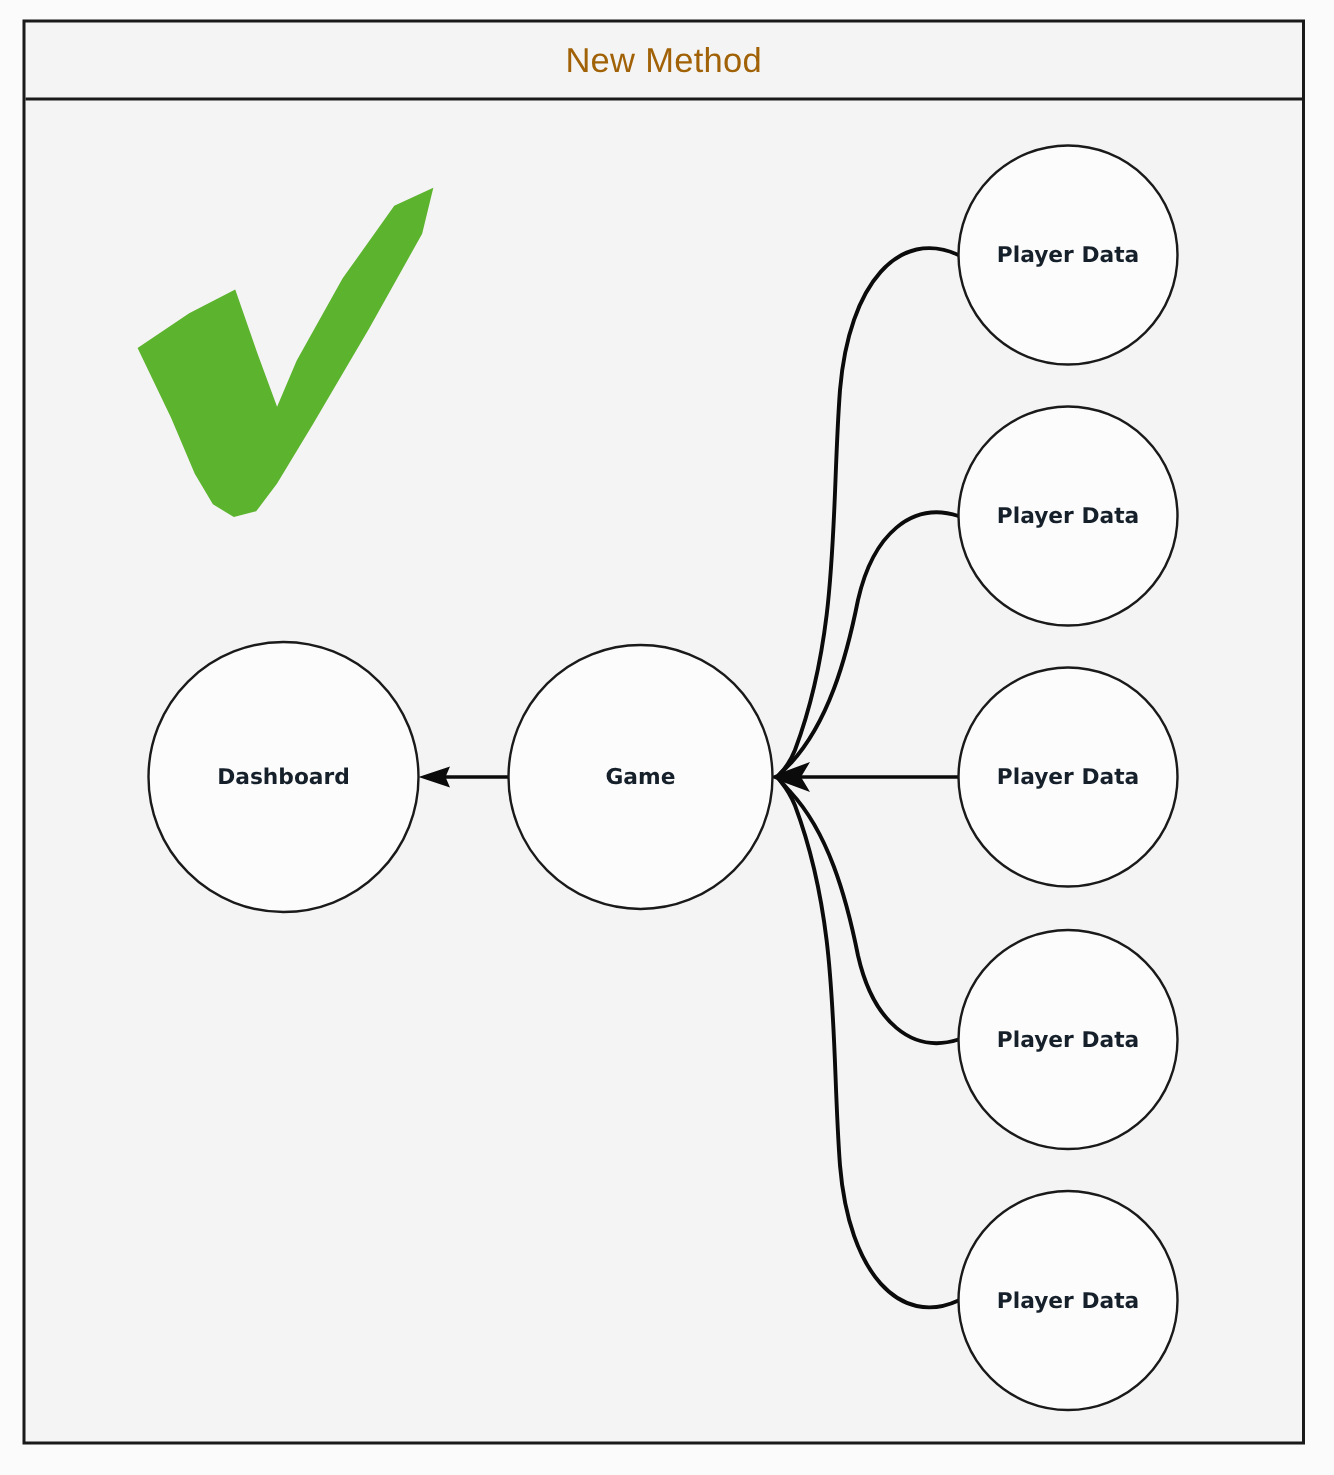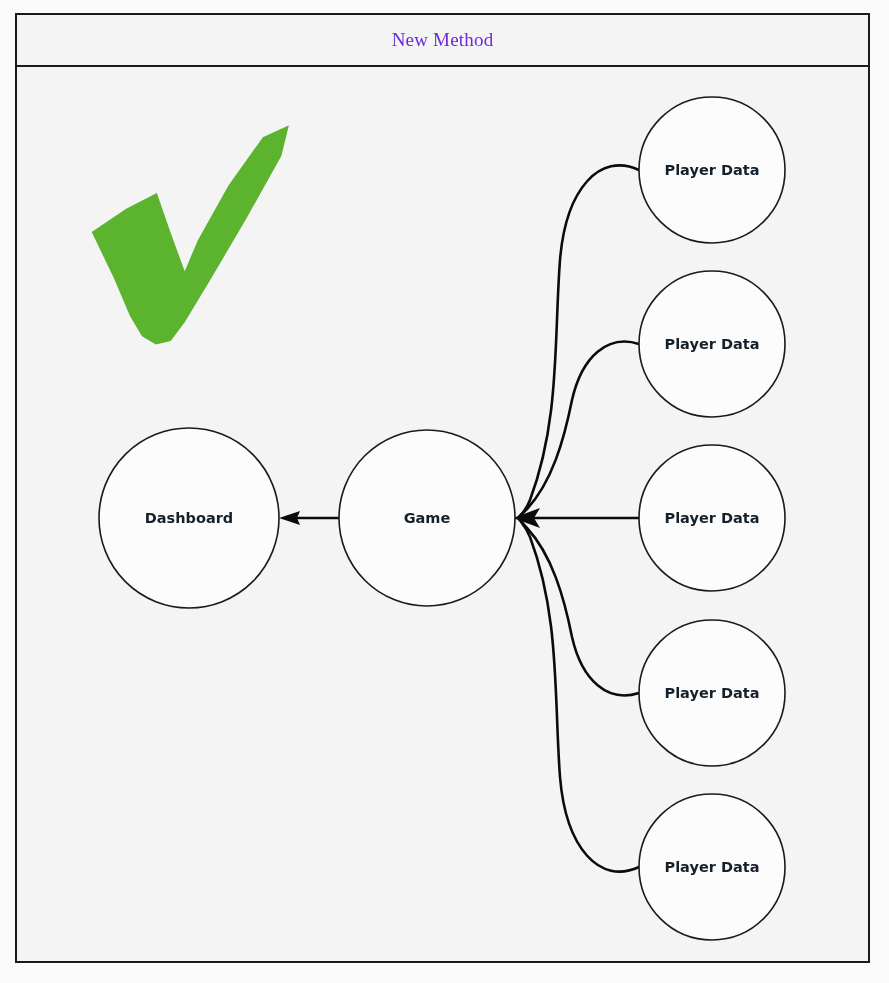--- a/index.html
+++ b/index.html
@@ -34,24 +34,24 @@
     top: 0;
     right: 0;
     height: 52px;
     box-sizing: border-box;
     border-bottom: 2px solid #1a1a1a;
     display: flex;
     align-items: center;
     justify-content: center;
   }
   .frame-title {
-    font-family: Liberation Serif, serif;
-    font-size: 19px;
+    font-family: Liberation Sans, sans-serif;
+    font-size: 23px;
     font-weight: 400;
-    color: #6d28d9;
+    color: #a16207;
     letter-spacing: 0.2px;
   }
   .graph-svg {
     position: absolute;
     left: 0;
     top: 0;
     width: 889px;
     height: 983px;
     pointer-events: none;
   }

